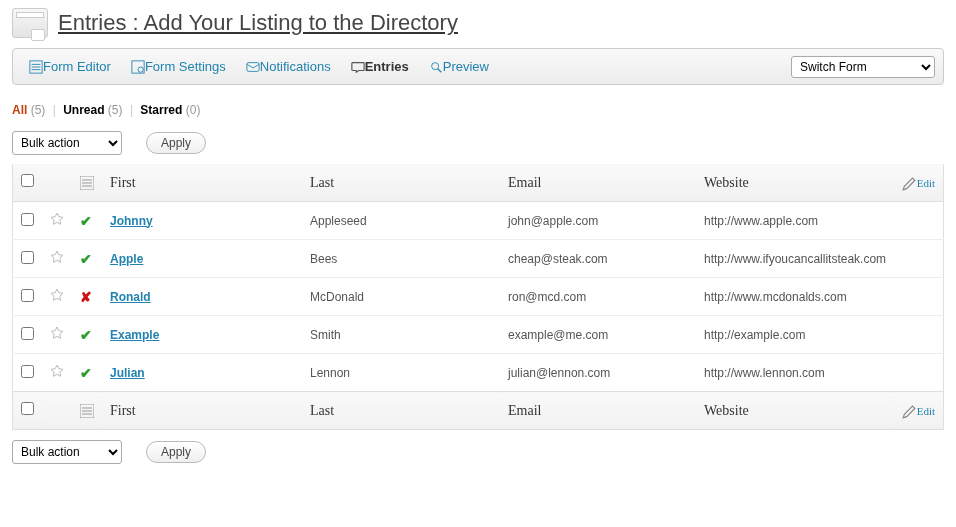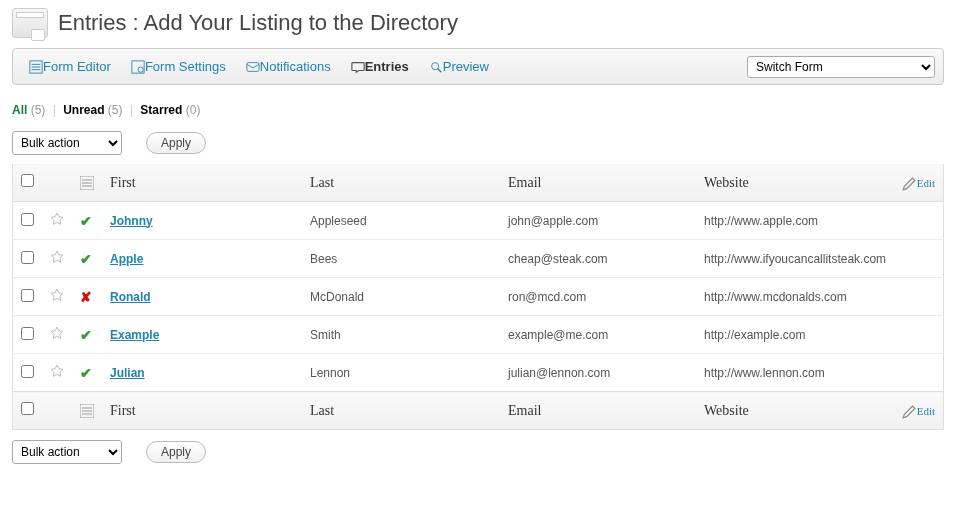--- a/index.html
+++ b/index.html
@@ -1,31 +1,31 @@
 <!DOCTYPE html>
 <html><head>
 <meta charset="utf-8">
 <style>
 * { box-sizing: border-box; margin: 0; padding: 0; }
 body { font-family: "Helvetica Neue", Arial, sans-serif; font-size: 13px; color: #333; background: #fff; padding: 8px 12px; width: 956px; }
-.header { display: flex; align-items: center; margin-bottom: 10px; }
+.header { display: flex; align-items: center; margin-bottom: 10px; text-decoration: underline; }
 .header-icon { width: 36px; height: 30px; background: linear-gradient(#f7f7f7,#e4e4e4); border: 1px solid #ccc; border-radius: 3px; margin-right: 10px; position: relative; }
 .header-icon::before { content:""; position:absolute; top:3px; left:3px; right:3px; height:4px; background:#fff; border:1px solid #ccc; }
 .header-icon::after { content:""; position:absolute; bottom:-4px; right:2px; width:12px; height:10px; background:#fff; border:1px solid #ccc; border-radius:2px; }
 .page-title { font-size: 22px; font-weight: 300; color: #464646; }
 .toolbar { background: linear-gradient(#f9f9f9,#ececec); border: 1px solid #ccc; border-radius: 4px; padding: 6px 8px; display: flex; align-items: center; gap: 4px; margin-bottom: 18px; }
 .toolbar-item { display: inline-flex; align-items: center; padding: 4px 8px; color: #2183b0; cursor: pointer; }
 .toolbar-item.active { color: #333; font-weight: bold; }
 .toolbar-spacer { flex: 1; }
-.toolbar select { font-size: 12px; padding: 2px 4px; width:188px; background:#fff; border:1px solid #aaa; border-radius:3px; }
+.toolbar select { font-size: 12px; padding: 2px 4px; width:144px; background:#fff; border:1px solid #aaa; border-radius:3px; }
 .tb-icon { width:14px; height:14px; display:inline-block; }
 .tb-icon svg { width:14px; height:14px; display:block; }
 .filters-row { display:flex; align-items:center; justify-content:space-between; margin-bottom:14px; }
 .filters { font-size: 12px; color:#999; }
-.filters .f-label { color:#15803d; font-weight:bold; }
+.filters .f-label { color:#c2410c; font-weight:bold; }
 .filters .f-link { color:#000000; cursor:pointer;font-weight:bold; }
 .filters .f-count { color:#999; }
 .filters .sep { color:#ccc; padding:0 4px; }
 .search-group { display:flex; gap:6px; align-items:center; }
 .search-input { border:1px solid #ddd; border-radius:12px; padding:4px 10px; width:140px; font-size:12px; }
 .btn { background: linear-gradient(#fff,#efefef); border:1px solid #bbb; border-radius:12px; padding:3px 14px; font-size:12px; cursor:pointer; color:#464646; }
 .bulk-row { display:flex; align-items:center; gap:24px; margin-bottom:8px; }
 .bulk-row select { font-size:12px; padding:3px 4px; border:1px solid #aaa; border-radius:3px; background:#fff; width:110px;}
 table.entries { width:100%; border-collapse:collapse; border:1px solid #dfdfdf; }
 table.entries th, table.entries td { text-align:left; padding:10px 8px; font-size:12px; vertical-align:middle; }

